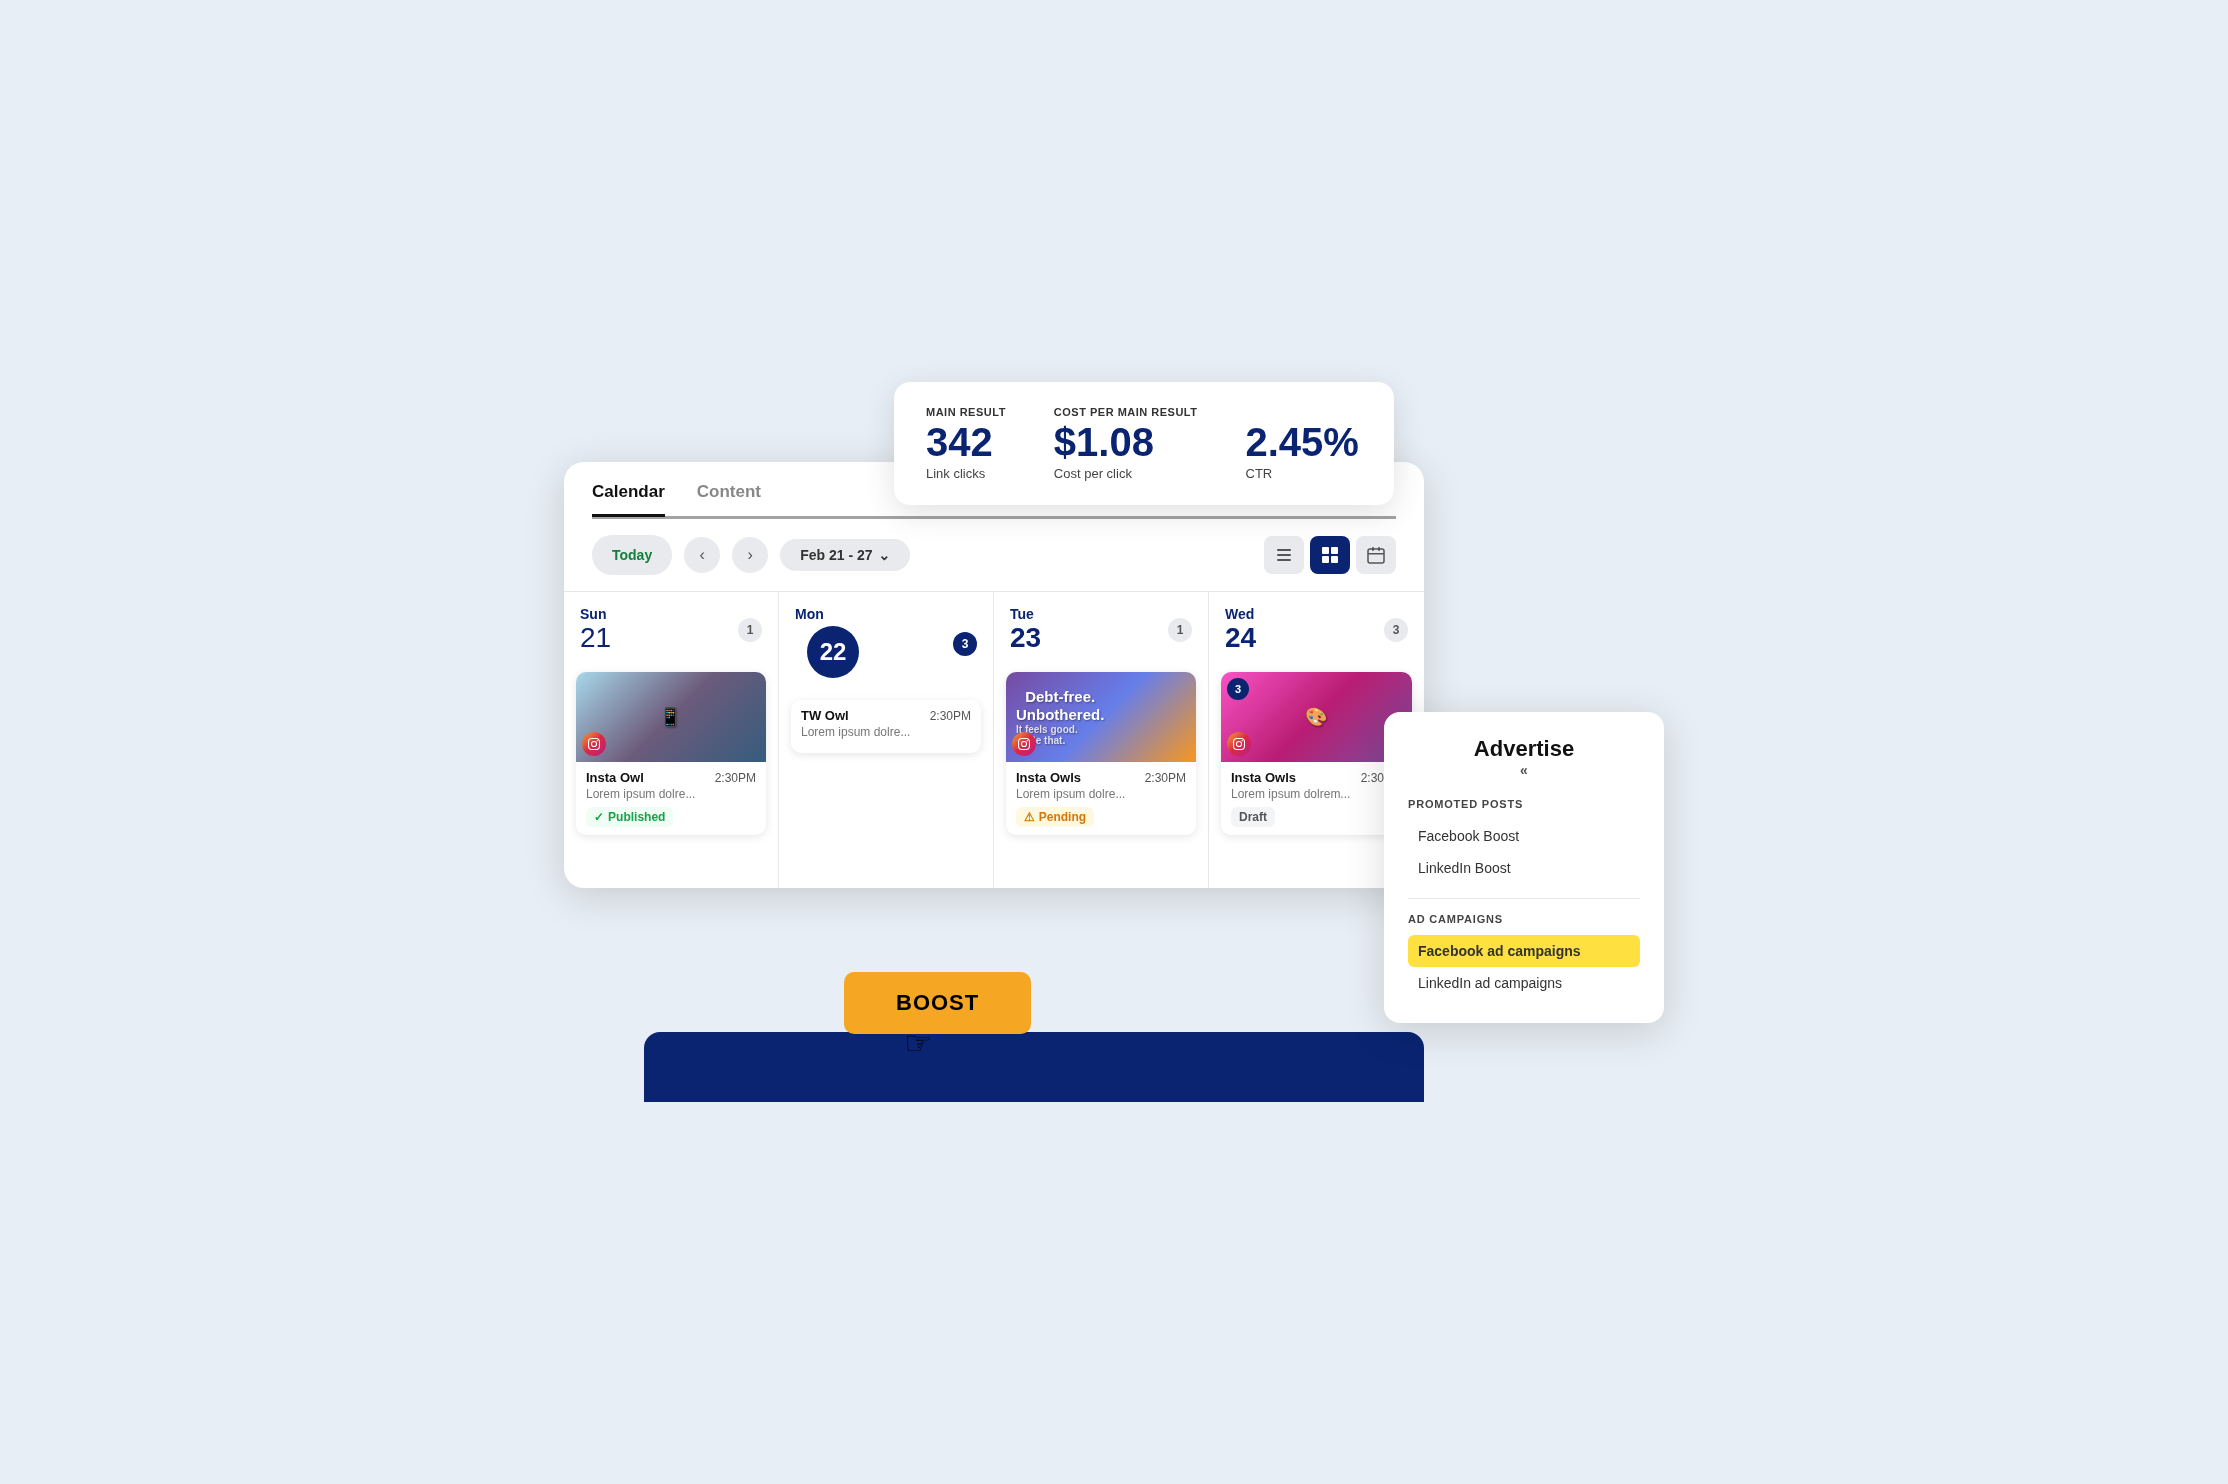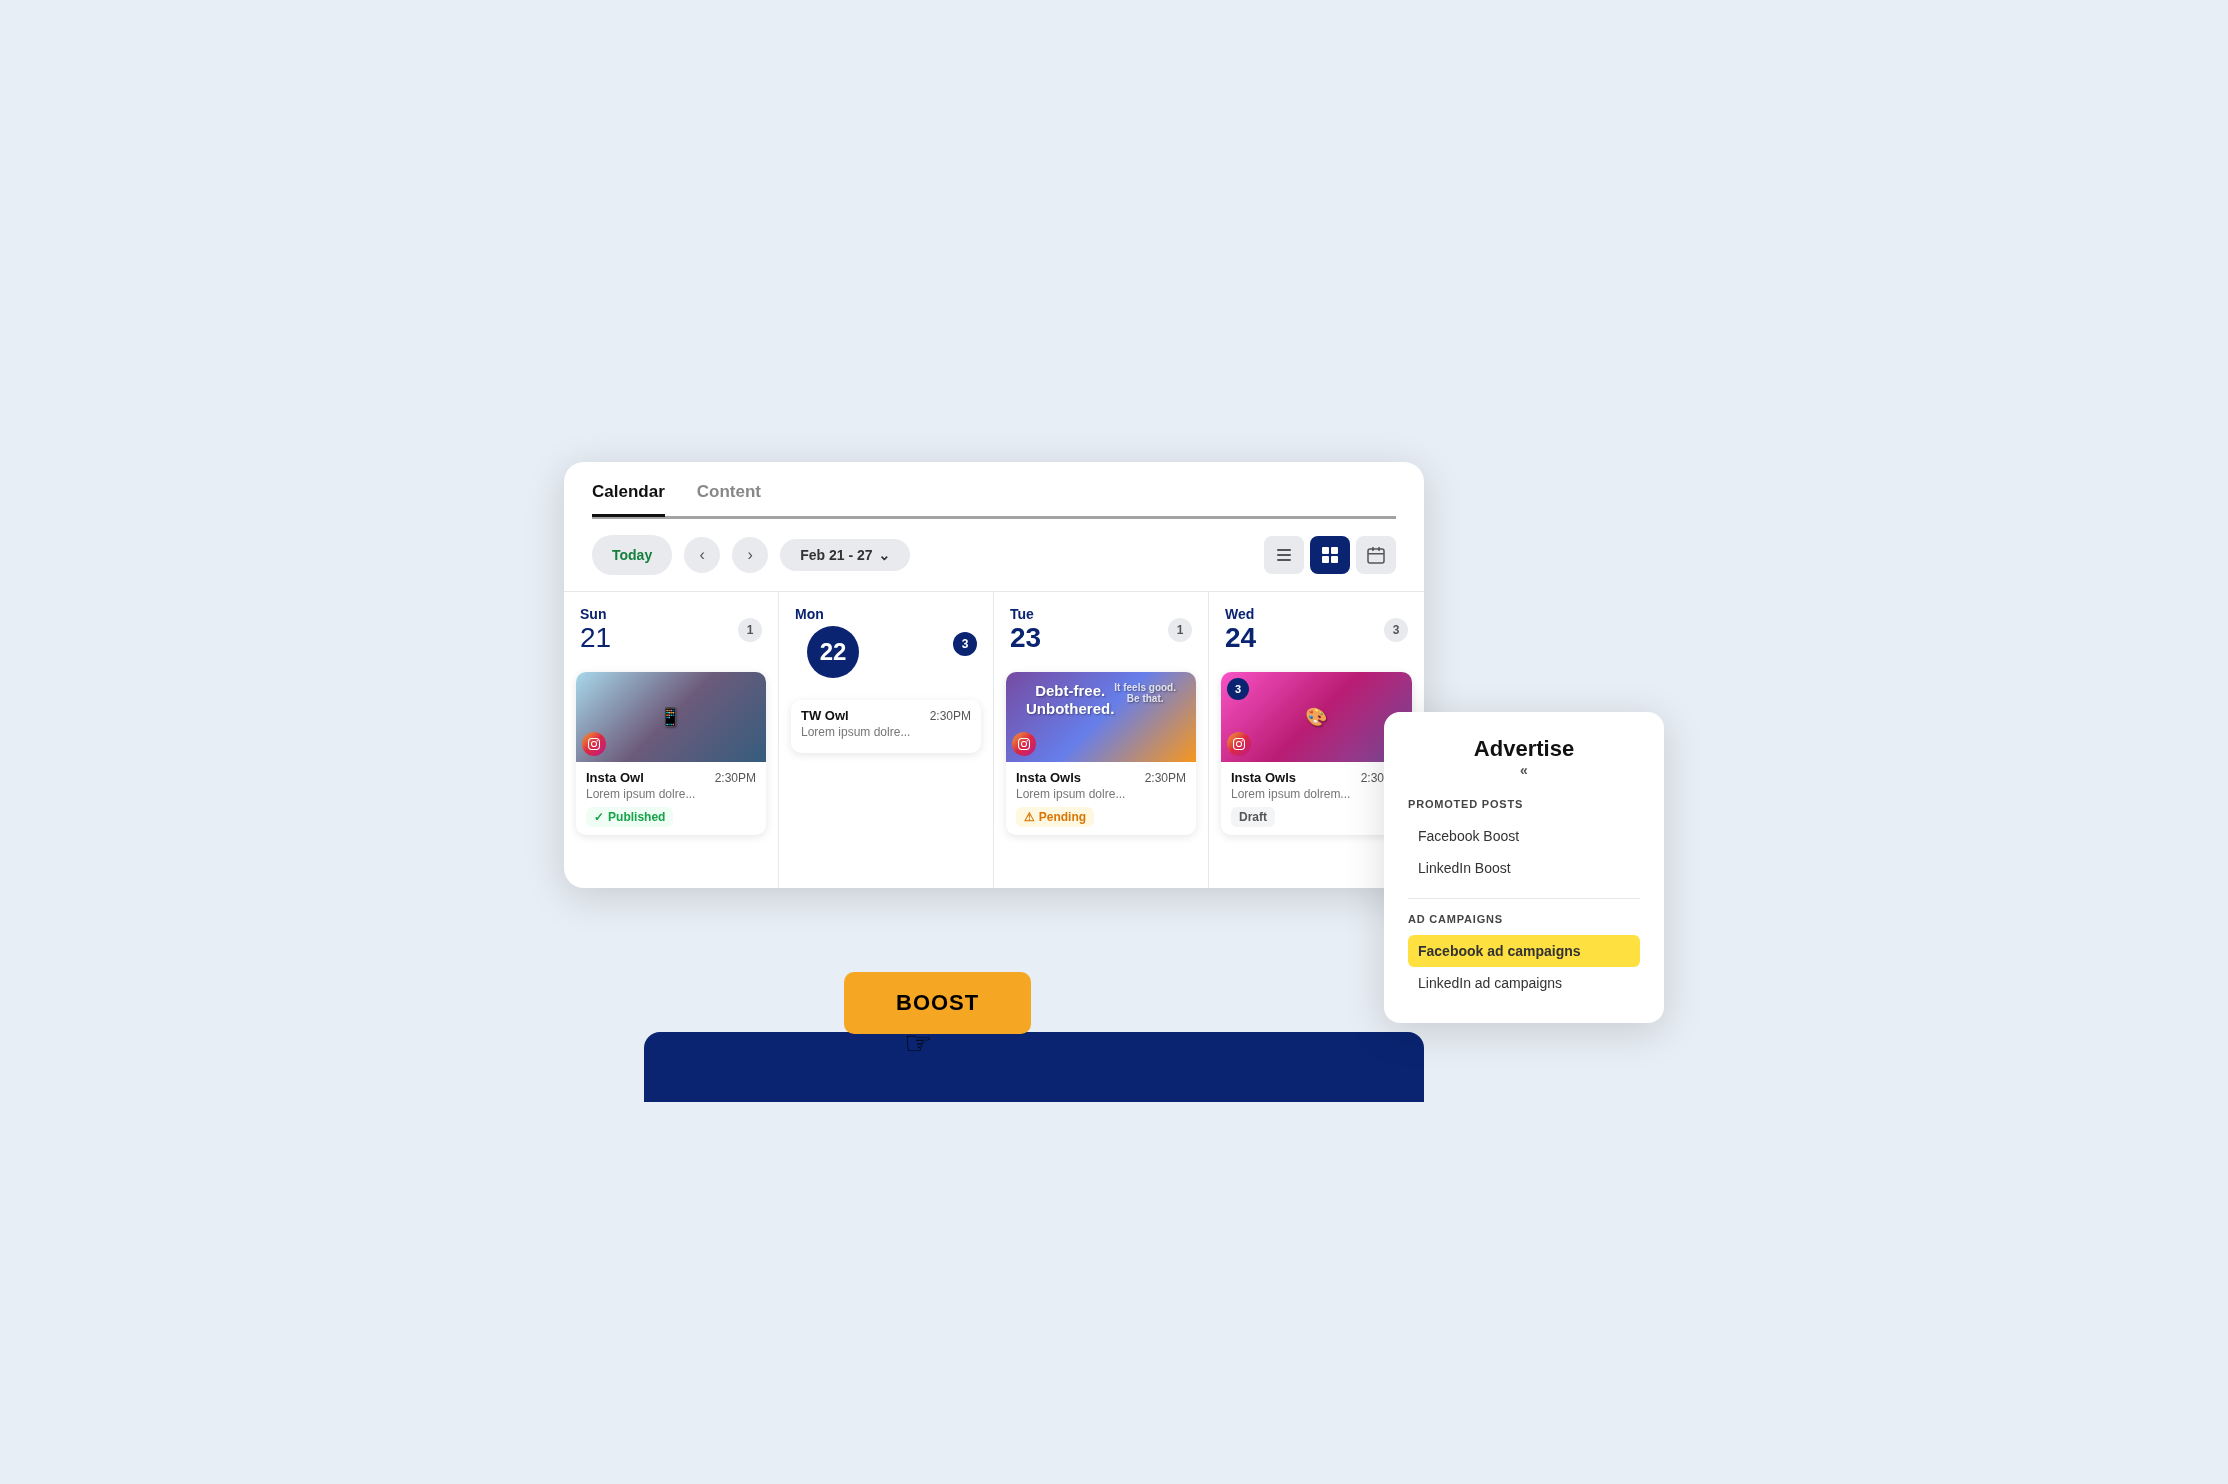--- a/index.html
+++ b/index.html
@@ -475,20 +475,37 @@
       text-align: center;
     }
   </style>
 </head>
 <body>
 
 <div class="scene">
 
   <div class="blue-bar"></div>
 
+  <div class="stats-card">
+    <div class="stat-item">
+      <div class="stat-label">MAIN RESULT</div>
+      <div class="stat-value">342</div>
+      <div class="stat-sublabel">Link clicks</div>
+    </div>
+    <div class="stat-item">
+      <div class="stat-label">COST PER MAIN RESULT</div>
+      <div class="stat-value">$1.08</div>
+      <div class="stat-sublabel">Cost per click</div>
+    </div>
+    <div class="stat-item">
+      <div class="stat-label">&nbsp;</div>
+      <div class="stat-value">2.45%</div>
+      <div class="stat-sublabel">CTR</div>
+    </div>
+  </div>
 
   <div class="calendar-card">
     <div class="calendar-header">
       <div class="calendar-tabs">
         <div class="cal-tab active">Calendar</div>
         <div class="cal-tab">Content</div>
       </div>
     </div>
 
     <div class="calendar-toolbar">
@@ -596,21 +613,21 @@
             <div>
               <div class="day-name">Tue</div>
               <div class="day-number" style="padding:0;font-size:28px;font-weight:700;color:#0a2472;">23</div>
             </div>
           </div>
           <div class="day-badge">1</div>
         </div>
         <div class="day-content">
           <div class="post-card">
             <div class="post-image post-img-tue">
-              <div class="post-image-content" style="flex-direction:row;align-items:flex-start;padding:10px;">
+              <div class="post-image-content" style="flex-direction:column;align-items:flex-start;padding:10px;">
                 <span style="font-size:15px;font-weight:900;line-height:1.2;color:white;">Debt-free.<br>Unbothered.</span>
                 <span style="font-size:10px;color:rgba(255,255,255,0.8);">It feels good.<br>Be that.</span>
               </div>
               <div class="post-platform-icon instagram-icon">
                 <svg width="12" height="12" viewBox="0 0 24 24" fill="white">
                     <path d="M12 2.163c3.204 0 3.584.012 4.85.07 3.252.148 4.771 1.691 4.919 4.919.058 1.265.069 1.645.069 4.849 0 3.205-.012 3.584-.069 4.849-.149 3.225-1.664 4.771-4.919 4.919-1.266.058-1.644.07-4.85.07-3.204 0-3.584-.012-4.849-.07-3.26-.149-4.771-1.699-4.919-4.92-.058-1.265-.07-1.644-.07-4.849 0-3.204.013-3.583.07-4.849.149-3.227 1.664-4.771 4.919-4.919 1.266-.057 1.645-.069 4.849-.069zM12 0C8.741 0 8.333.014 7.053.072 2.695.272.273 2.69.073 7.052.014 8.333 0 8.741 0 12c0 3.259.014 3.668.072 4.948.2 4.358 2.618 6.78 6.98 6.98C8.333 23.986 8.741 24 12 24c3.259 0 3.668-.014 4.948-.072 4.354-.2 6.782-2.618 6.979-6.98.059-1.28.073-1.689.073-4.948 0-3.259-.014-3.667-.072-4.947-.196-4.354-2.617-6.78-6.979-6.98C15.668.014 15.259 0 12 0zm0 5.838a6.162 6.162 0 100 12.324 6.162 6.162 0 000-12.324zM12 16a4 4 0 110-8 4 4 0 010 8zm6.406-11.845a1.44 1.44 0 100 2.881 1.44 1.44 0 000-2.881z"></path>
                   </svg>
               </div>
             </div>
             <div class="post-info">

